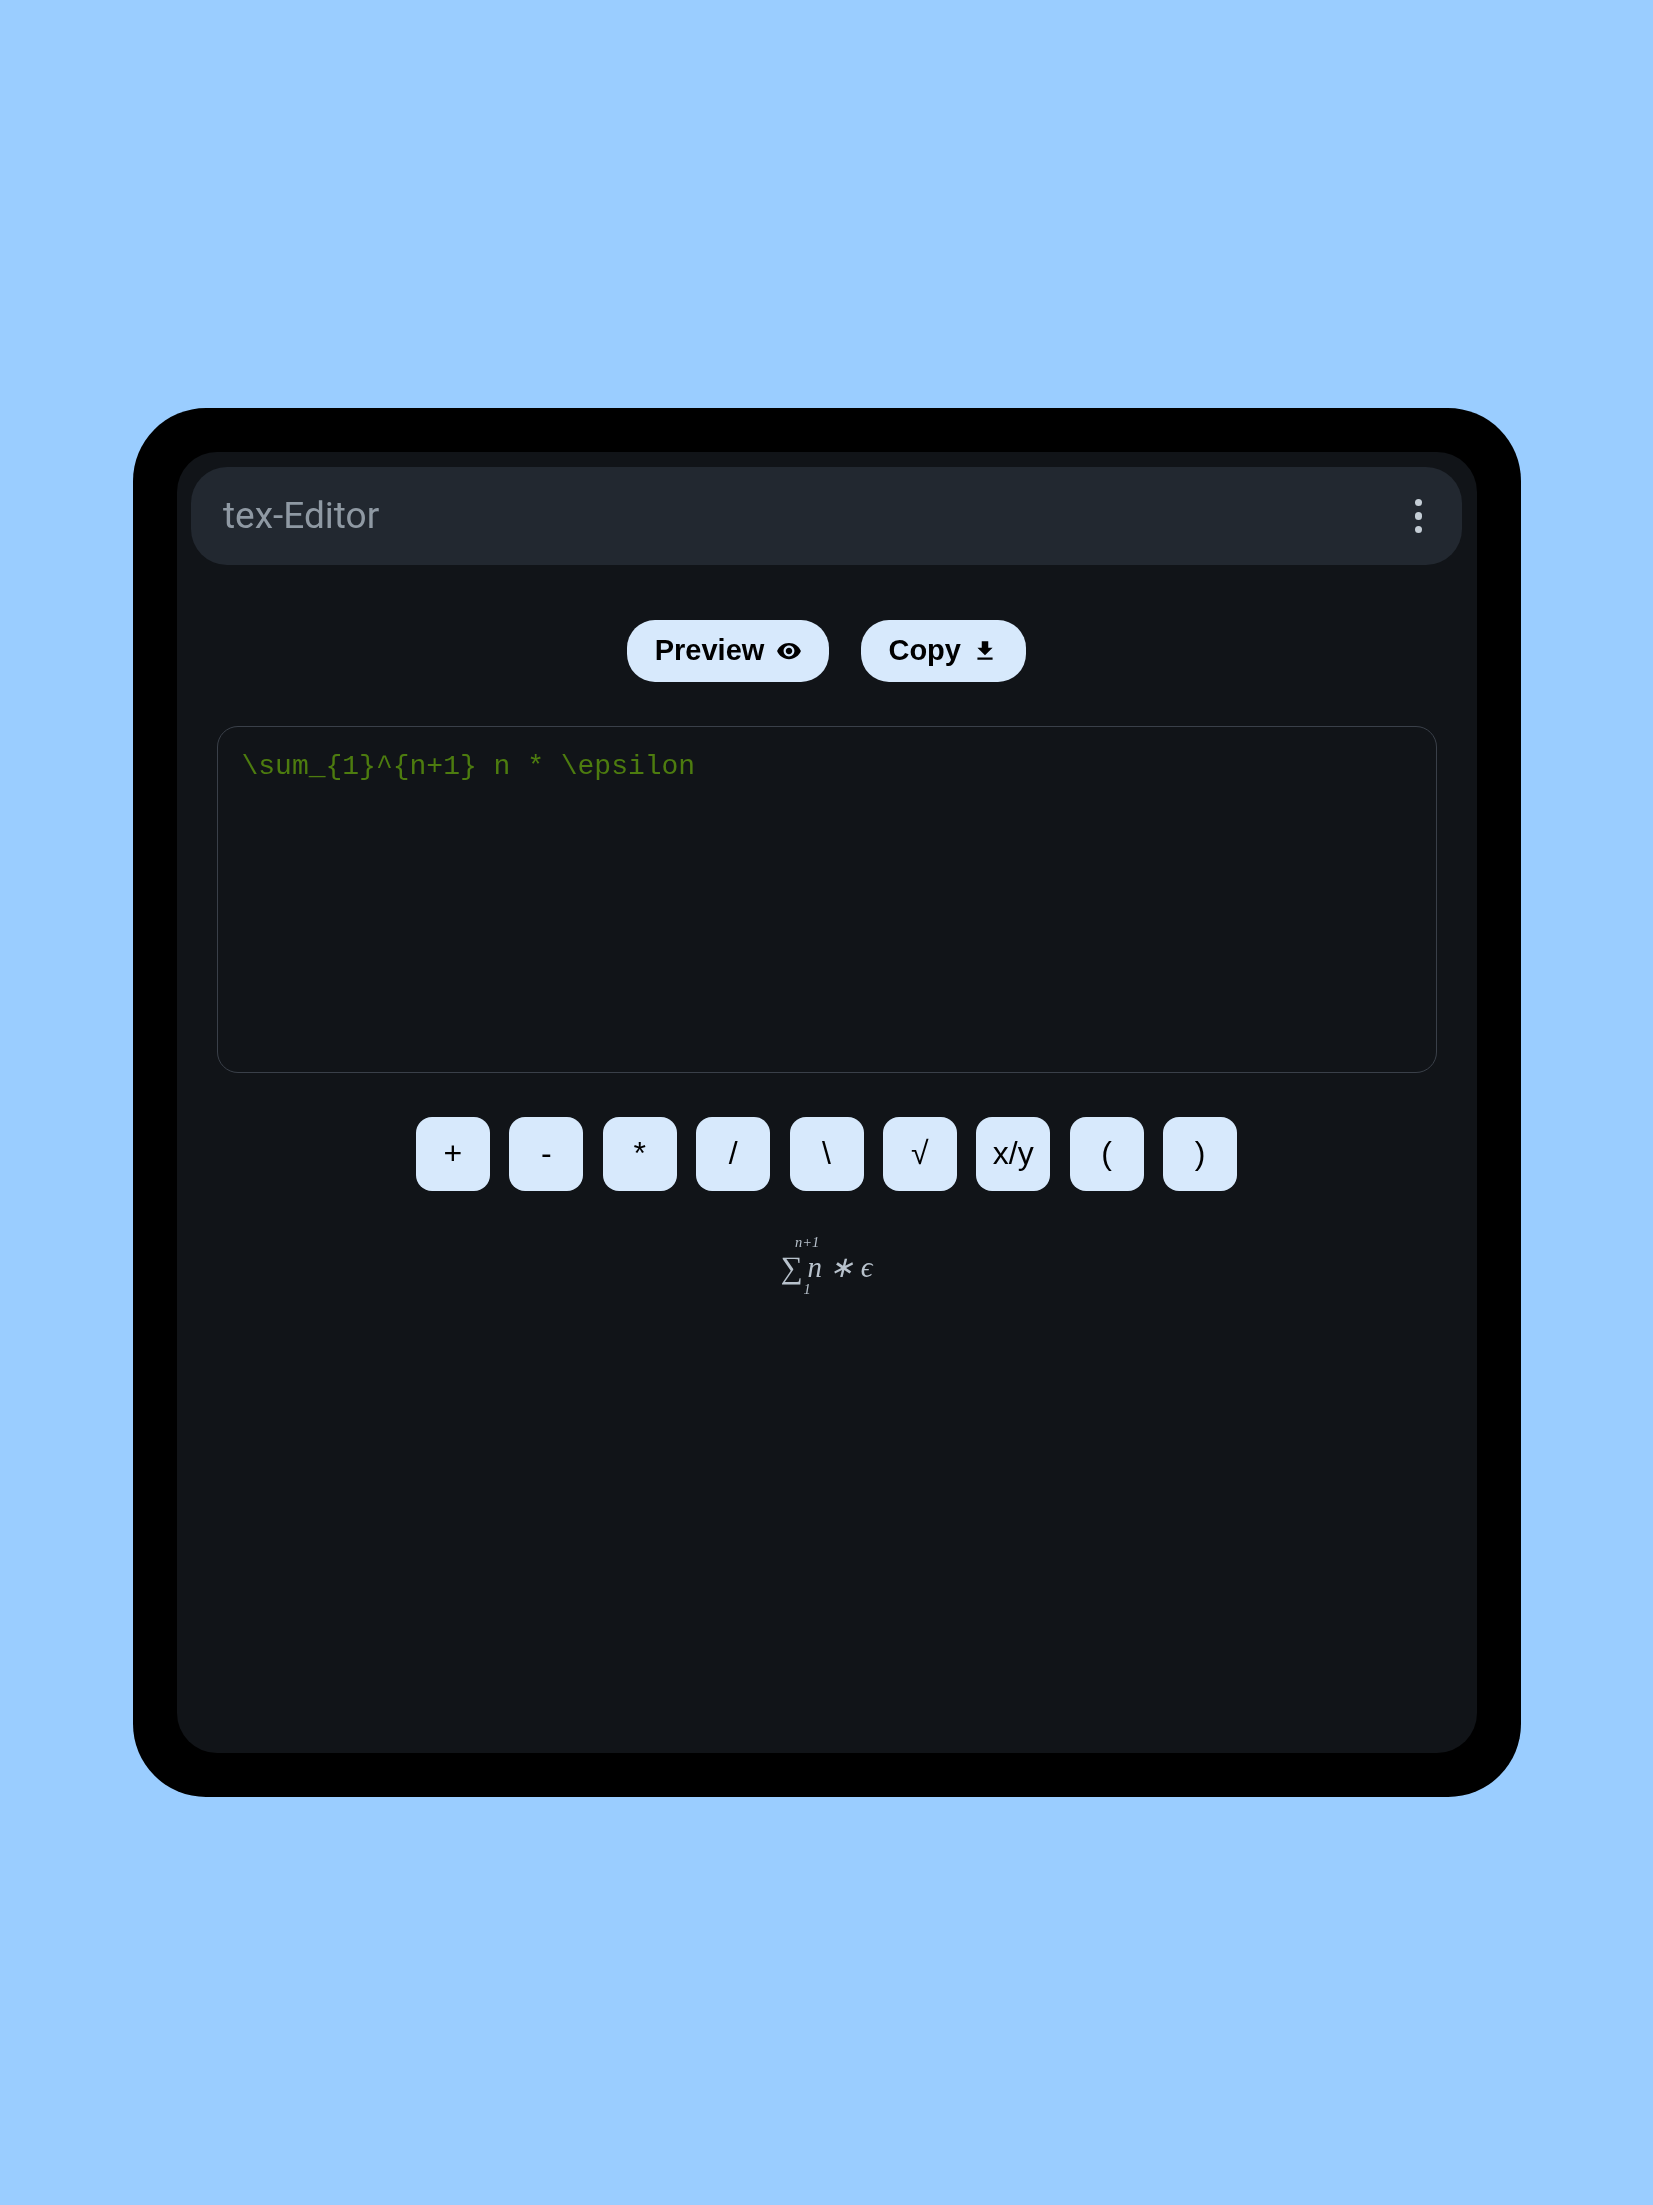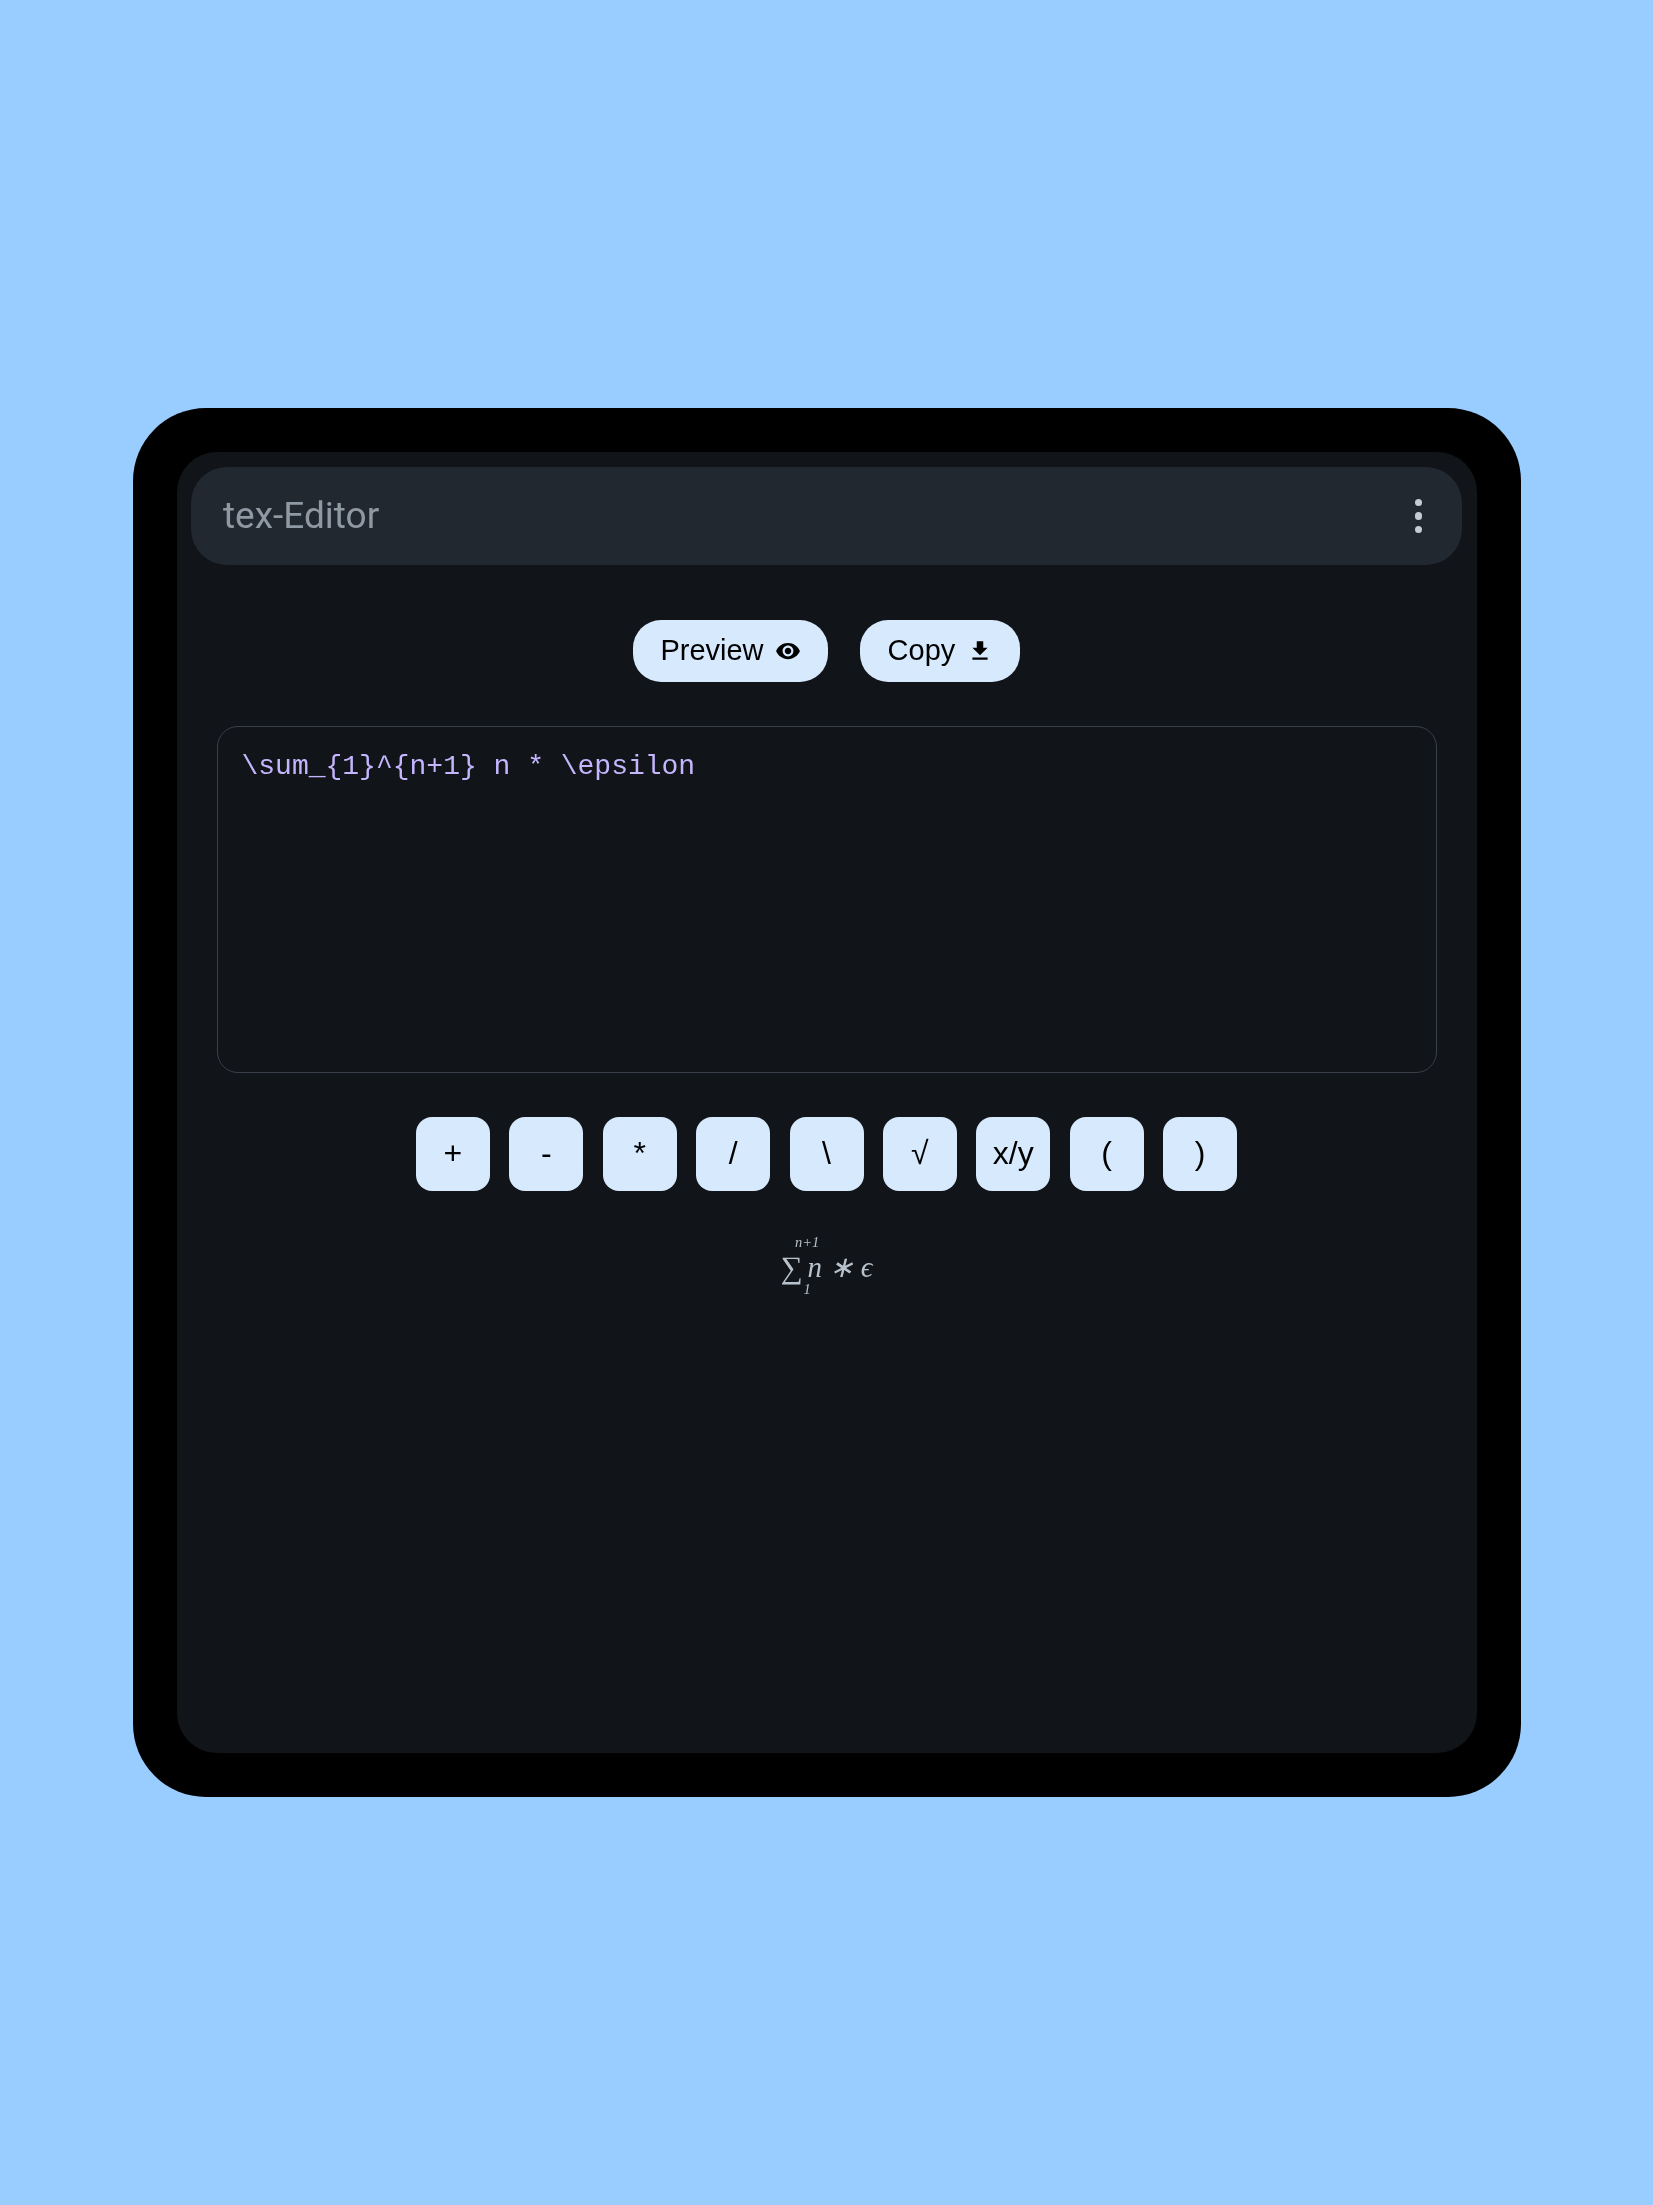--- a/index.html
+++ b/index.html
@@ -82,21 +82,21 @@
       margin-top: 24px;
       margin-bottom: 44px;
     }
 
     .action-btn {
       background: #d7e9fc;
       border: none;
       border-radius: 28px;
       padding: 14.5px 27.4px;
       font-size: 29px;
-      font-weight: 400;
+      font-weight: 700;
       color: #000;
       display: flex;
       align-items: center;
       gap: 11.3px;
       cursor: pointer;
     }
 
     .icon-eye {
       width: 26px;
       height: 26px;
@@ -107,21 +107,21 @@
       height: 26px;
     }
 
     .tex-input-box {
       width: 100%;
       height: 347px;
       background: transparent;
       border: 1.6px solid #3a4049;
       border-radius: 21px;
       padding: 24px 24px;
-      color: #c4b5fd;
+      color: #4d7c0f;
       font-family: "Courier New", Courier, monospace;
       font-size: 28px;
       resize: none;
       outline: none;
       margin-bottom: 44px;
     }
 
     .sym-row {
       display: flex;
       gap: 19.4px;

